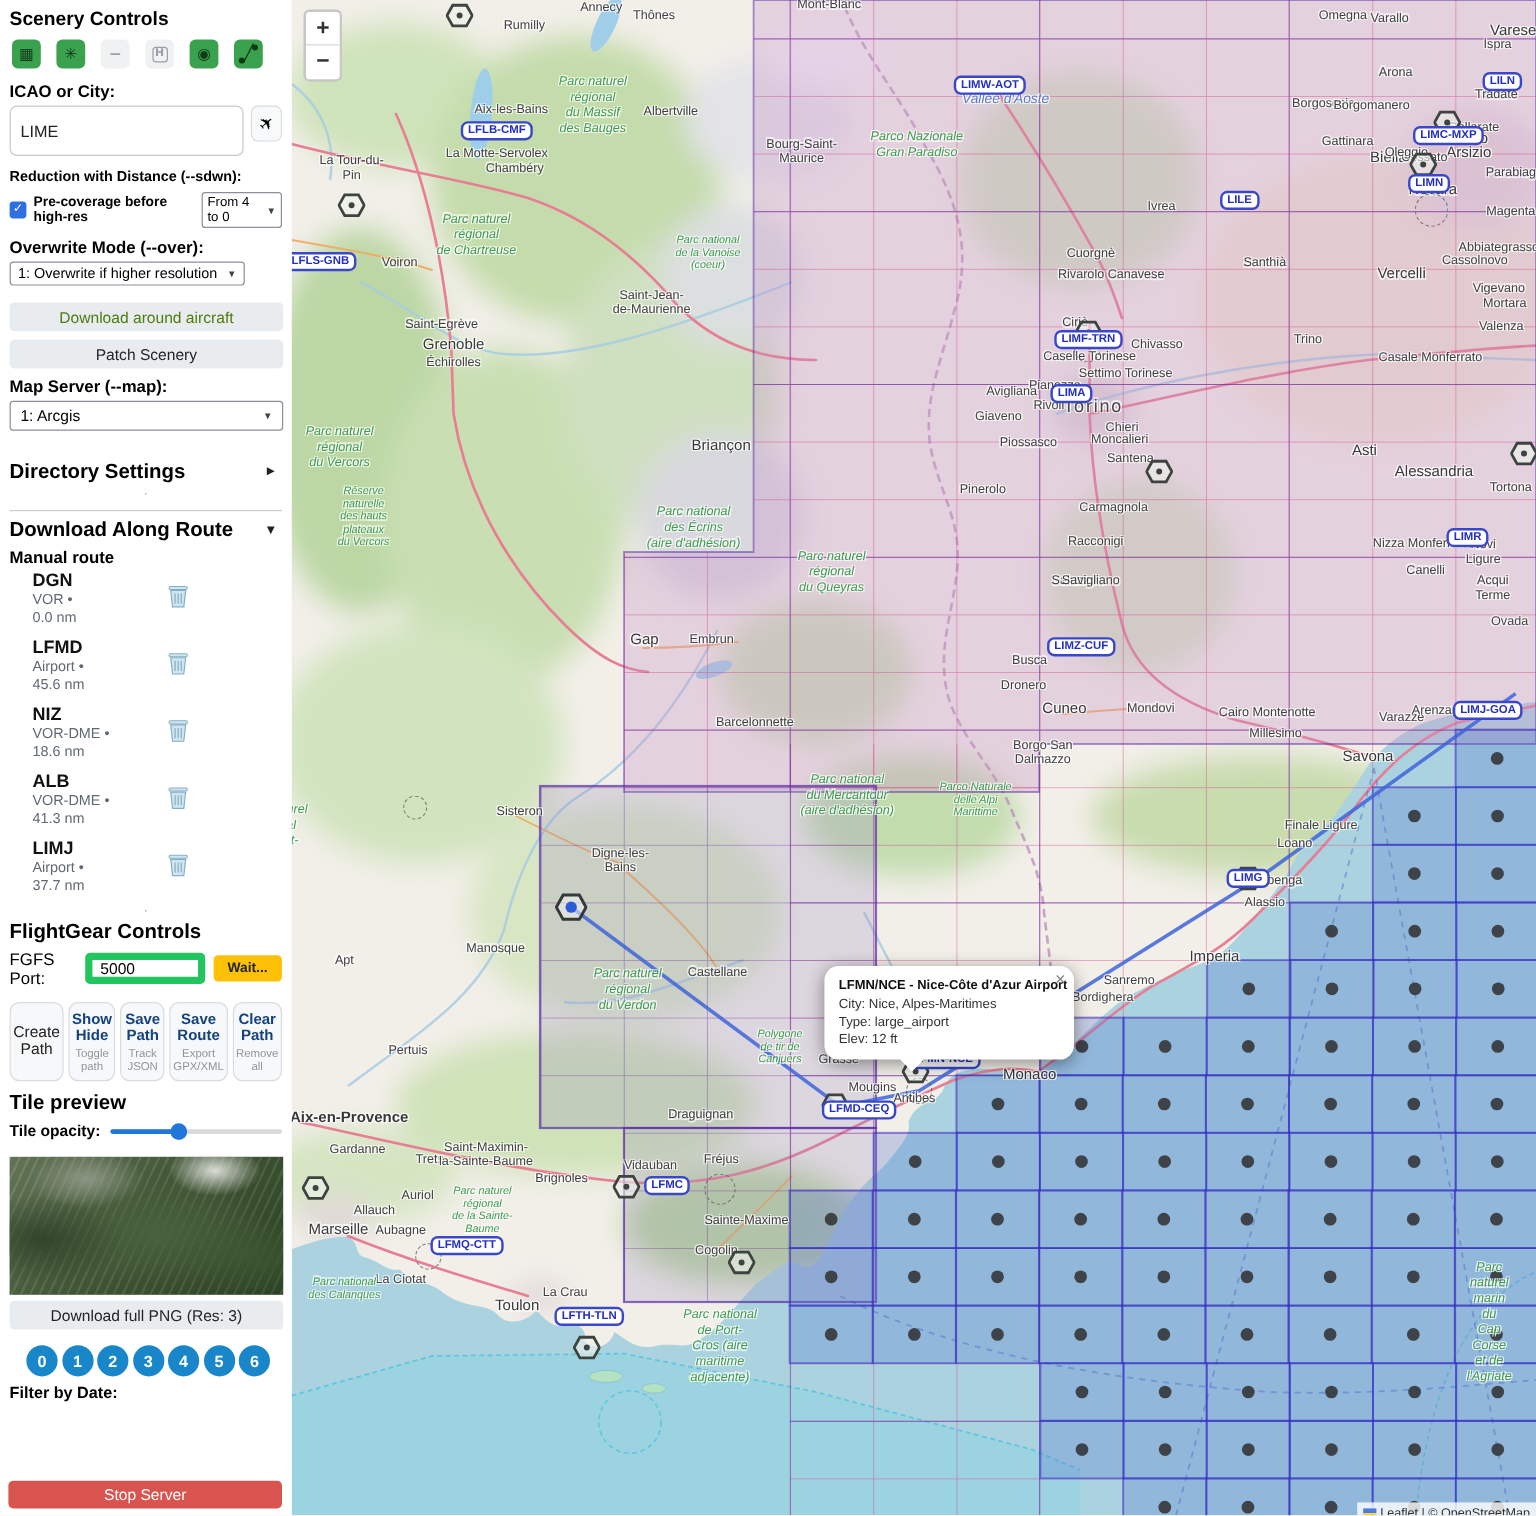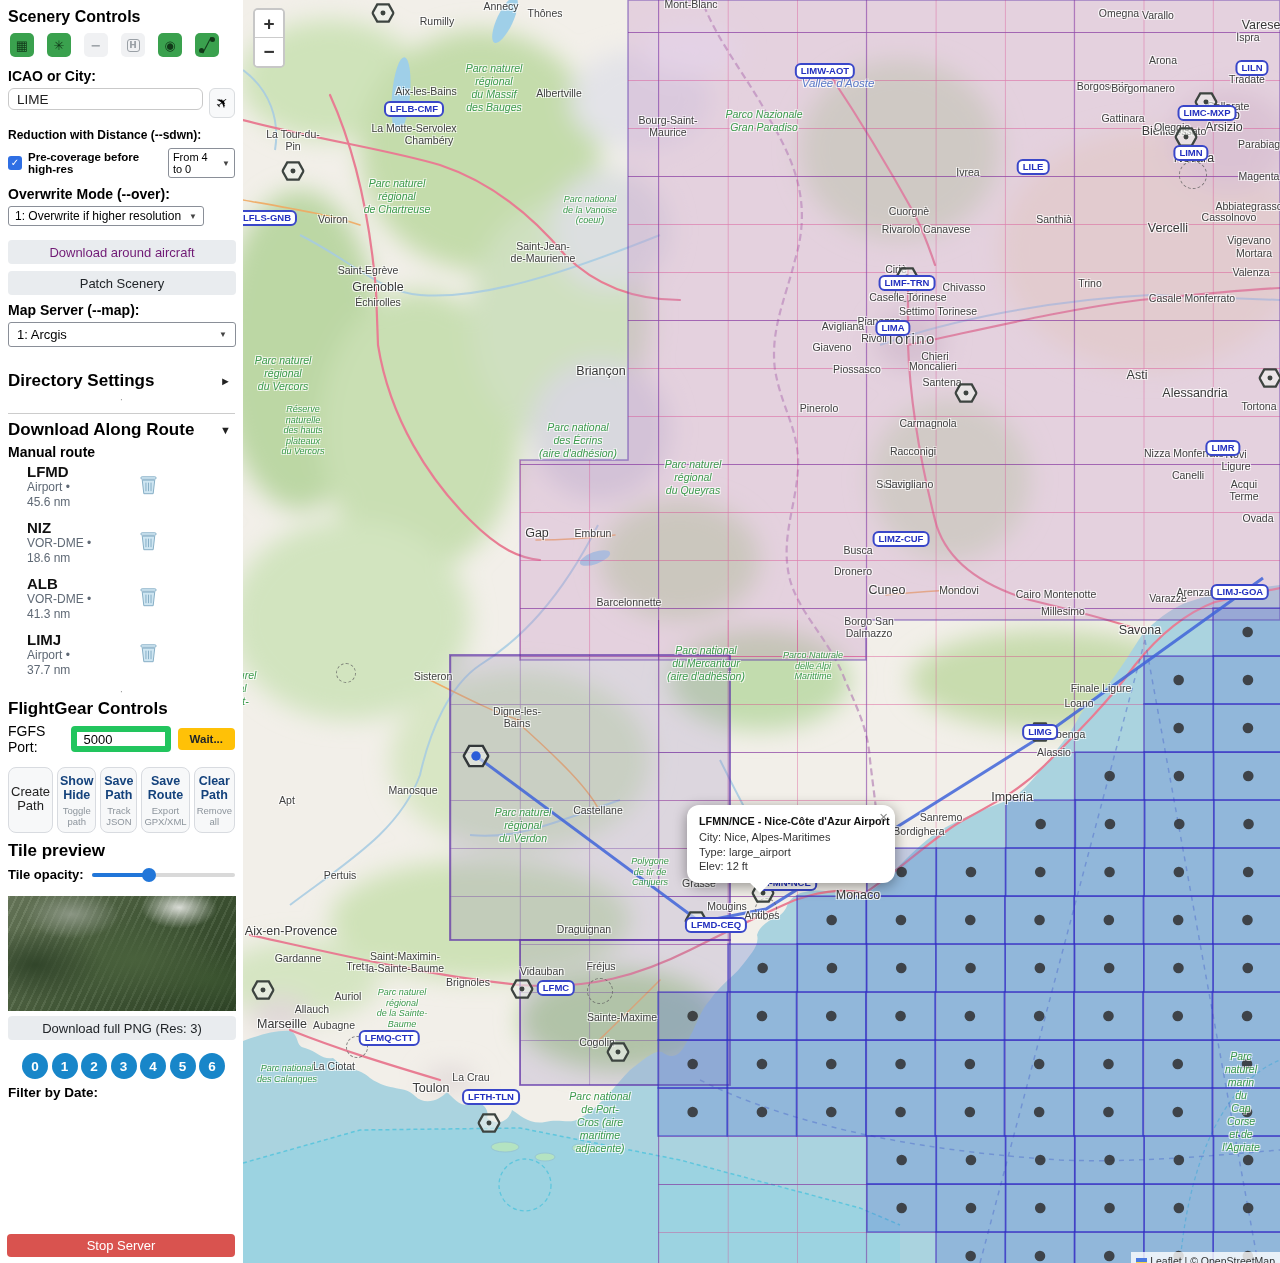--- a/index.html
+++ b/index.html
@@ -15,39 +15,39 @@
   .tool.gray { background:#f0f1f3; }
   .tool .tool-glyph { font-size:13px; color:rgba(10,40,16,.85); line-height:1; }
   .tool.gray .tool-glyph { color:#9aa0a6; font-weight:bold; }
   .tool[data-name="helipad-icon"] .tool-glyph { border:1.5px solid #9aa0a6; border-radius:3px; width:13px; height:13px; line-height:11px; font-size:9px; text-align:center; }
   .tool[data-name="route-icon"] .tool-glyph { font-size:14px; font-weight:bold; }
   .tool[data-name="route-icon"] .tool-glyph::before { content:""; position:absolute; width:5px; height:5px; border-radius:50%; background:rgba(10,40,16,.85); left:4px; bottom:4px; }
   .tool[data-name="route-icon"] .tool-glyph::after { content:""; position:absolute; width:5px; height:5px; border-radius:50%; background:rgba(10,40,16,.85); right:4px; top:4px; }
 
   .lbl { font-size:14px; font-weight:bold; margin-bottom:4px; }
   .icao-row { display:flex; gap:6px; margin-bottom:10px; }
-  .icao-row input { flex:1; height:22px; border:1px solid #c9c9c9; border-radius:6px; padding:0 8px; font-size:13.5px; font-family:inherit; color:#222;}
+  .icao-row input { flex:1; height:42px; border:1px solid #c9c9c9; border-radius:6px; padding:0 8px; font-size:13.5px; font-family:inherit; color:#222;}
   .plane-btn { width:36px; height:30px; background:#f8f9fa; border:1px solid #d9dcdf; border-radius:6px; font-size:15px; cursor:pointer; }
   .plane-btn span{ display:inline-block; transform:rotate(-40deg); }
 
   .dim-row { display:flex; align-items:center; gap:6px; margin-bottom:12px; }
   .dim-lbl { font-size:13px; font-weight:bold; white-space:pre-line; line-height:15px; }
   .dim-row input { width:45px; height:26px; border:1px solid #c9c9c9; border-radius:4px; text-align:center; font-size:13px; font-family:inherit; }
   .sm-bold { font-size:12px; font-weight:bold; margin-bottom:6px; }
   .chk-row { display:flex; align-items:center; gap:6px; margin-bottom:8px; }
   .chk { width:14px; height:14px; background:#2f6fe4; border-radius:3px; color:#fff; font-size:10px; line-height:14px; text-align:center; flex:none; cursor:pointer;}
   .chk-lbl { font-size:11.5px; font-weight:bold; }
   .mini-select { margin-left:auto; border:1px solid #8a8f98; border-radius:3px; background:#fff; font-size:11px; padding:2px 4px; display:flex; gap:4px; align-items:center; cursor:pointer;}
   .mini-select .car { font-size:8px; color:#444; }
   .sel { border:1px solid #8a8f98; border-radius:3px; background:#fff; font-size:12px; padding:2px 6px; display:inline-flex; gap:8px; align-items:center; cursor:pointer; margin-bottom:10px;}
   .sel .car { font-size:8px; color:#444; }
   .sel.wide { width:228px; justify-content:space-between; font-size:13px; padding:4px 8px; }
 
   .btn { display:block; width:228px; height:24px; border:none; border-radius:4px; background:#e9ecef; color:#212529; font-size:13px; font-family:inherit; cursor:pointer; margin-bottom:7px; }
-  .btn.disabled { color:#701a75; cursor:default; }
+  .btn.disabled { color:#4d7c0f; cursor:default; }
   .sec-h { font-size:17px; font-weight:bold; display:flex; justify-content:space-between; align-items:center; margin:14px 0 4px 0; }
   .sec-h .arr { font-size:11px; color:#222; padding-right:4px; cursor:pointer;}
   .tiny-mark { text-align:center; color:#999; font-size:10px; height:10px; line-height:10px;}
   hr.div { border:none; border-top:1px solid #ccc; margin:8px 0 2px 0; }
 
   .dropzone { width:227px; height:72px; border:2px dashed #c3c6ca; border-radius:6px; display:flex; align-items:center; justify-content:center; text-align:center; color:#adb3b9; font-size:13px; padding:0 14px; margin:2px 0 8px 0; cursor:pointer;}
   .mr-lbl { font-size:14px; font-weight:bold; margin-bottom:3px; }
   .route-item { position:relative; padding-left:19px; margin-bottom:9px; min-height:40px;}
   .ri-code { font-size:15px; font-weight:bold; color:#111; }
   .ri-sub { font-size:12px; color:#5f6975; line-height:15px; }
@@ -190,20 +190,32 @@
     <div class="tiny-mark" data-name="collapsed-marker">·</div>
     <hr class="div" data-name="divider">
 
     <div class="sec-h" data-name="download-along-route-header" style="margin-top:6px;">
       <span>Download Along Route</span>
       <span class="arr" data-name="expand-down-icon">▼</span>
     </div>
 
     <div class="mr-lbl" data-name="manual-route-label">Manual route</div>
     <div data-name="manual-route-list">
+      <div class="route-item" data-name="route-waypoint">
+          <div class="ri-code">DGN</div>
+          <div class="ri-sub">VOR •</div>
+          <div class="ri-sub">0.0 nm</div>
+          <button class="ri-trash" data-name="delete-waypoint-button">
+            <svg viewBox="0 0 12 14" data-name="trash-icon">
+              <rect x="0.6" y="1.2" width="10.8" height="1.8" rx="0.9" fill="#cfe6f2" stroke="#86aec5" stroke-width="0.6"></rect>
+              <path d="M1.6 3.6h8.8l-1.1 9.6H2.7z" fill="#cfe6f2" stroke="#86aec5" stroke-width="0.7"></path>
+              <path d="M4.2 5.4v6M6 5.4v6M7.8 5.4v6" stroke="#86aec5" stroke-width="0.7"></path>
+            </svg>
+          </button>
+        </div>
         <div class="route-item" data-name="route-waypoint">
           <div class="ri-code">LFMD</div>
           <div class="ri-sub">Airport •</div>
           <div class="ri-sub">45.6 nm</div>
           <button class="ri-trash" data-name="delete-waypoint-button">
             <svg viewBox="0 0 12 14" data-name="trash-icon">
               <rect x="0.6" y="1.2" width="10.8" height="1.8" rx="0.9" fill="#cfe6f2" stroke="#86aec5" stroke-width="0.6"></rect>
               <path d="M1.6 3.6h8.8l-1.1 9.6H2.7z" fill="#cfe6f2" stroke="#86aec5" stroke-width="0.7"></path>
               <path d="M4.2 5.4v6M6 5.4v6M7.8 5.4v6" stroke="#86aec5" stroke-width="0.7"></path>
             </svg>
@@ -788,21 +800,21 @@
           <span class="city" data-name="city-label" style="left: 517px; top: 717px;">Digne-les-
 Bains</span>
           <span class="city" data-name="city-label" style="left: 413px; top: 790px;">Manosque</span>
           <span class="city" data-name="city-label" style="left: 287px; top: 800px;">Apt</span>
           <span class="city" data-name="city-label" style="left: 598px; top: 810px;">Castellane</span>
           <span class="city" data-name="city-label" style="left: 340px; top: 875px;">Pertuis</span>
           <span class="city" data-name="city-label" style="left: 699px; top: 883px;">Grasse</span>
           <span class="city" data-name="city-label" style="left: 727px; top: 906px;">Mougins</span>
           <span class="city" data-name="city-label" style="left: 762px; top: 915px;">Antibes</span>
           <span class="city md" data-name="city-label" style="left: 858px; top: 895px;">Monaco</span>
-          <span class="city md" data-name="city-label" style="left: 291px; top: 931px;">Aix-en-Provence</span>
+          <span class="city md" data-name="city-label" style="left: 291px; top: 931px; font-weight: bold;">Aix-en-Provence</span>
           <span class="city" data-name="city-label" style="left: 584px; top: 929px;">Draguignan</span>
           <span class="city" data-name="city-label" style="left: 298px; top: 958px;">Gardanne</span>
           <span class="city" data-name="city-label" style="left: 358px; top: 966px;">Trets</span>
           <span class="city" data-name="city-label" style="left: 405px; top: 962px;">Saint-Maximin-
 la-Sainte-Baume</span>
           <span class="city" data-name="city-label" style="left: 542px; top: 971px;">Vidauban</span>
           <span class="city" data-name="city-label" style="left: 601px; top: 966px;">Fréjus</span>
           <span class="city" data-name="city-label" style="left: 468px; top: 982px;">Brignoles</span>
           <span class="city" data-name="city-label" style="left: 348px; top: 996px;">Auriol</span>
           <span class="city" data-name="city-label" style="left: 312px; top: 1009px;">Allauch</span>

